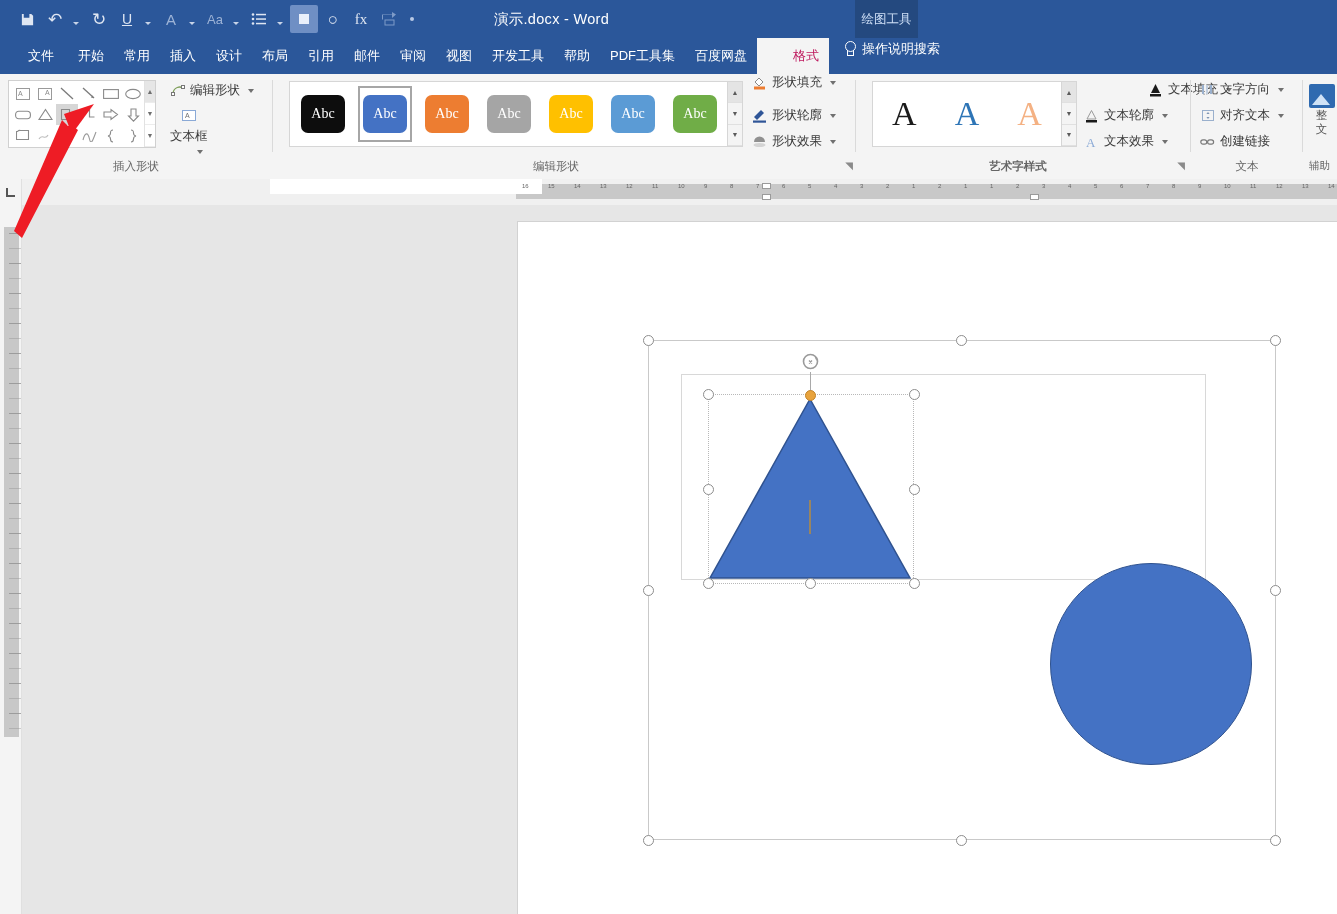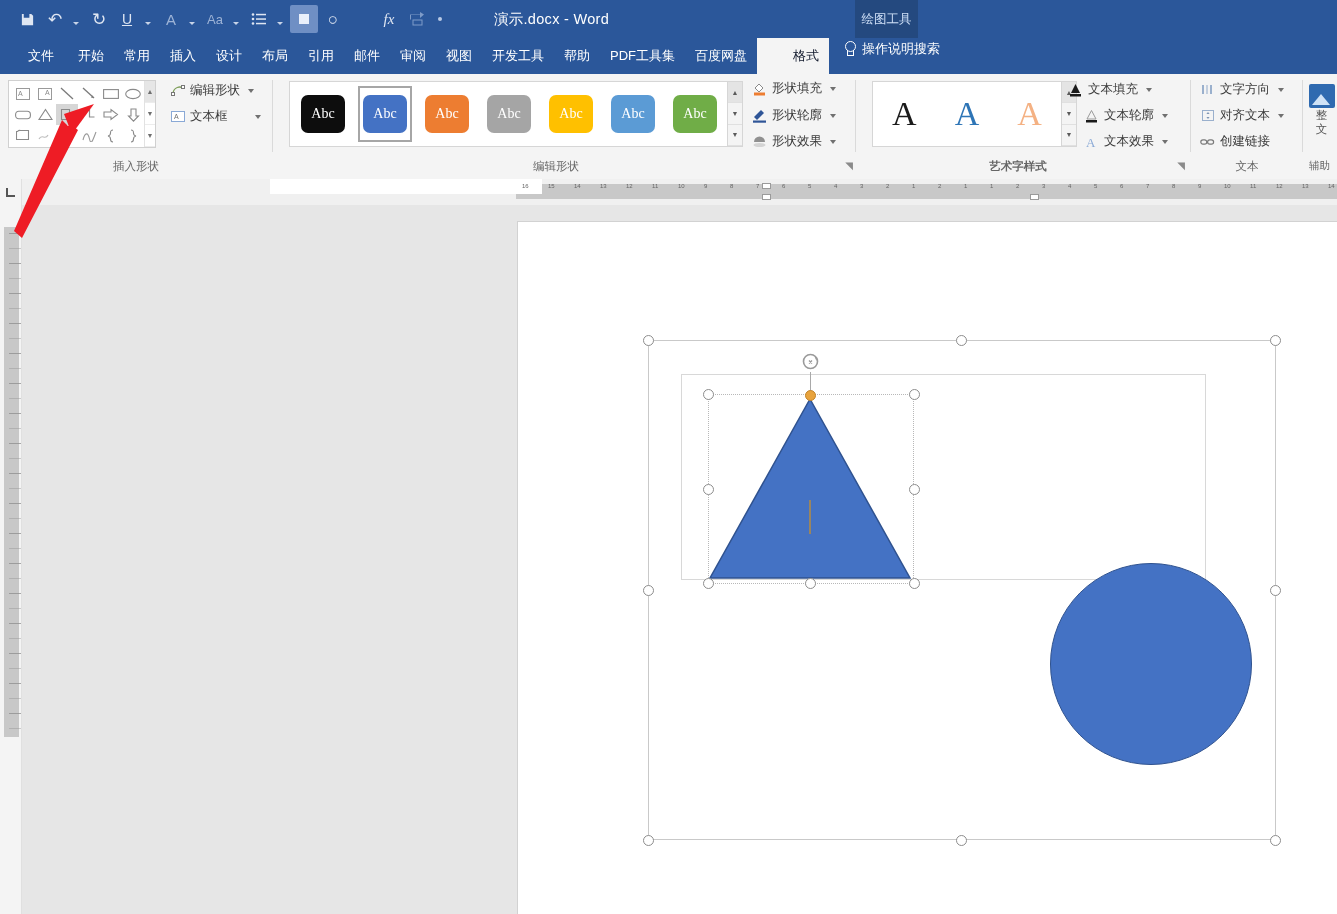--- a/index.html
+++ b/index.html
@@ -54,21 +54,21 @@
   .tabstrip {
     position: absolute; left: 0; top: 38px; width: 1337px; height: 36px;
     background: #2b579a; display: flex; align-items: stretch;
   }
   .tab {
     display: flex; align-items: center; padding: 0 10px;
     color: #ffffff; font-size: 13px; white-space: nowrap;
   }
   .tab:first-child { padding-left: 28px; padding-right: 14px; }
   .tab.active {
-    background: #f4f4f4; color: #0f172a; padding-left: 36px;
+    background: #f4f4f4; color: #be185d; padding-left: 36px;
   }
   .tell-me {
     display: flex; align-items: center; gap: 6px;
     padding: 0 10px 15px 14px; color: #ffffff; font-size: 13px; white-space: nowrap;
   }
   .bulb { width: 13px; height: 16px; position: relative; display:block; }
   .bulb:before {
     content:''; position:absolute; left:2px; top:0; width:9px; height:9px;
     border: 1.6px solid #ffffff; border-radius: 50%;
   }
@@ -300,21 +300,21 @@
       </div>
       <div class="qat-caret">
           <i></i>
         </div>
       <div class="qat-btn active-sq">
         <svg width="14" height="14" viewBox="0 0 14 14">
             <rect x="2" y="2" width="10" height="10" fill="#e9effa"></rect>
           </svg>
       </div>
       <div class="qat-btn large">○</div>
-      <div class="qat-btn" style="font-style:italic;font-family:'Liberation Serif',serif;font-size:15px;margin-left:28px;">fx</div>
+      <div class="qat-btn" style="font-family:'Liberation Serif',serif;font-size:15px;">fx</div>
       <div class="qat-btn dim">
         <svg width="15" height="14" viewBox="0 0 15 14">
             <path fill="#7e9bc8" d="M1 3h9v3l4-3.5L10 0v2.5H0v5h1V3z"></path>
             <rect x="3" y="8" width="9" height="5" fill="none" stroke="#7e9bc8"></rect>
           </svg>
       </div>
       <div class="qat-dot">
           <i></i>
         </div>
     </div>
@@ -455,21 +455,21 @@
     <span class="mini-ico">
       <svg width="14" height="13" viewBox="0 0 14 13">
           <path d="M2 9c1-6 7-7 10-5" fill="none" stroke="#7f9f5b" stroke-width="1.3"></path>
           <rect x="0.5" y="8.5" width="3" height="3" fill="#fff" stroke="#777"></rect>
           <rect x="10.5" y="1.5" width="3" height="3" fill="#fff" stroke="#777"></rect>
         </svg>
     </span>
     <span>编辑形状</span>
     <span class="caret"></span>
   </div>
-  <div class="mini-btn" style="left:170px; top:108px;">
+  <div class="mini-btn" style="left:170px; top:108px;flex-direction:column;">
     <span class="mini-ico">
       <svg width="14" height="13" viewBox="0 0 14 13">
           <rect x="0.5" y="1.5" width="13" height="10" fill="#fff" stroke="#8aa9d6"></rect>
           <text x="3" y="9" font-size="7" fill="#6e6e6e">A</text>
         </svg>
     </span>
     <span>文本框</span>
     <span class="caret" style="margin-left:22px;"></span>
   </div>
 
@@ -495,21 +495,21 @@
     <div class="style-thumb-wrap">
       <div class="style-thumb" style="background:#70ad47;">Abc</div>
     </div>
   </div>
   <div class="gal-scroll" style="left:728px;">
     <div>▲</div>
     <div>▼</div>
     <div>▼</div>
   </div>
 
-  <div class="mini-btn" style="left:752px; top:80px;">
+  <div class="mini-btn" style="left:752px; top:74px;">
     <span class="mini-ico">
       <svg width="15" height="14" viewBox="0 0 15 14">
           <path d="M3 6l4-4 4 4-4 4z" fill="#fff" stroke="#8a8a8a"></path>
           <rect x="2" y="10.5" width="11" height="3" fill="#ed7d31"></rect>
         </svg>
     </span>
     <span>形状填充</span>
     <span class="caret"></span>
   </div>
   <div class="mini-btn" style="left:752px; top:107px;">
@@ -537,21 +537,21 @@
     <span class="wa-a" style="color:#1a1a1a;">A</span>
     <span class="wa-a" style="color:#2e75b6;">A</span>
     <span class="wa-a" style="color:#f4b183;">A</span>
   </div>
   <div class="gal-scroll" style="left:1062px;">
     <div>▲</div>
     <div>▼</div>
     <div>▼</div>
   </div>
 
-  <div class="mini-btn" style="left:1068px; top:81px;">
+  <div class="mini-btn" style="left:1148px; top:81px;">
     <span class="mini-ico">
       <svg width="15" height="14" viewBox="0 0 15 14">
           <path d="M7.5 1L12 10H3z" fill="#1a1a1a"></path>
           <rect x="2" y="11" width="11" height="2.5" fill="#1a1a1a"></rect>
         </svg>
     </span>
     <span>文本填充</span>
     <span class="caret"></span>
   </div>
   <div class="mini-btn" style="left:1084px; top:107px;">

